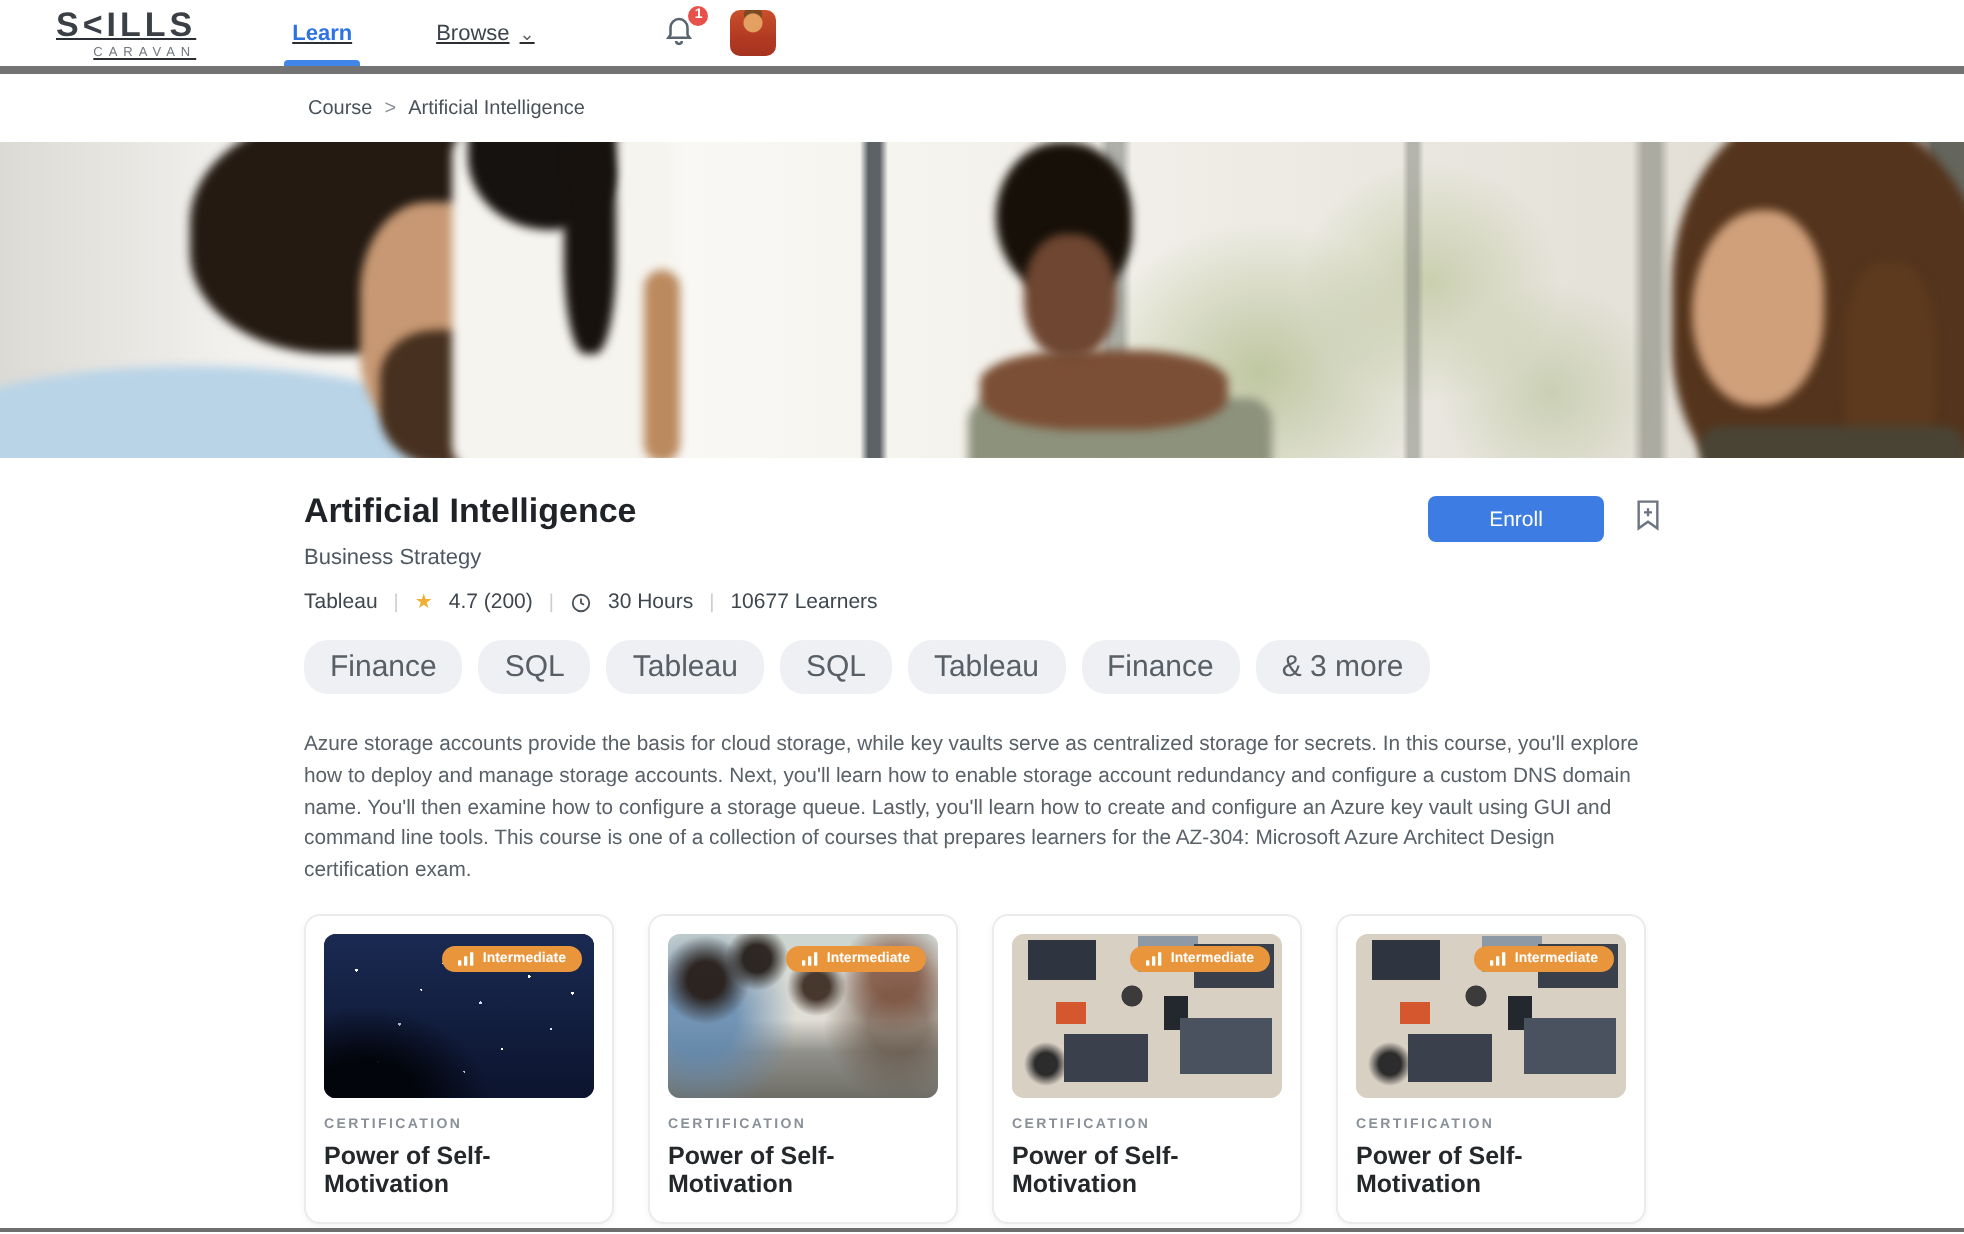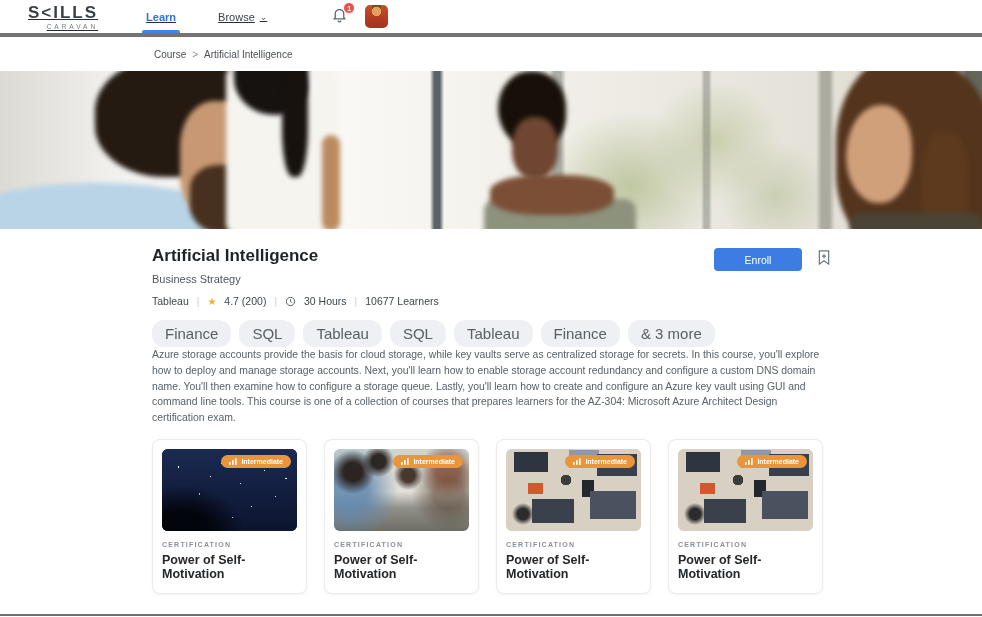--- a/index.html
+++ b/index.html
@@ -112,21 +112,21 @@
     width: 88px; height: 23px; background: #3D7CE3; color: #fff; border: none;
     border-radius: 4px; font-size: 10.5px; cursor: pointer; font-family: "Liberation Sans", sans-serif;
   }
   .bookmark-btn { background: none; border: none; cursor: pointer; padding: 0; }
 
   .tags-row { display: flex; gap: 8px; margin-top: 13px; }
   .tag {
     background: #eef0f3; color: #585f66; font-size: 15px; padding: 5px 13px;
     border-radius: 12px; cursor: pointer; white-space: nowrap;
   }
-  .desc { font-size: 10.4px; line-height: 1.52; color: #596067; }
+  .desc { margin-top: 18px; font-size: 10.4px; line-height: 1.52; color: #596067; }
 
   
   .related-heading { margin-top: 28px; font-size: 16px; font-weight: 700; color: #24292e; }
   .cards-row { display: flex; gap: 17px; margin-top: 13px; }
   .card {
     width: 155px; background: #fff; border: 1px solid #ebebeb; border-radius: 8px;
     padding: 9px 9px 12px; box-shadow: 0 1px 3px rgba(0,0,0,.05); cursor: pointer;
   }
   .card-img { position: relative; height: 82px; border-radius: 6px; overflow: hidden; background: #dcd5ca; }
   .art { position: absolute; inset: 0; }

